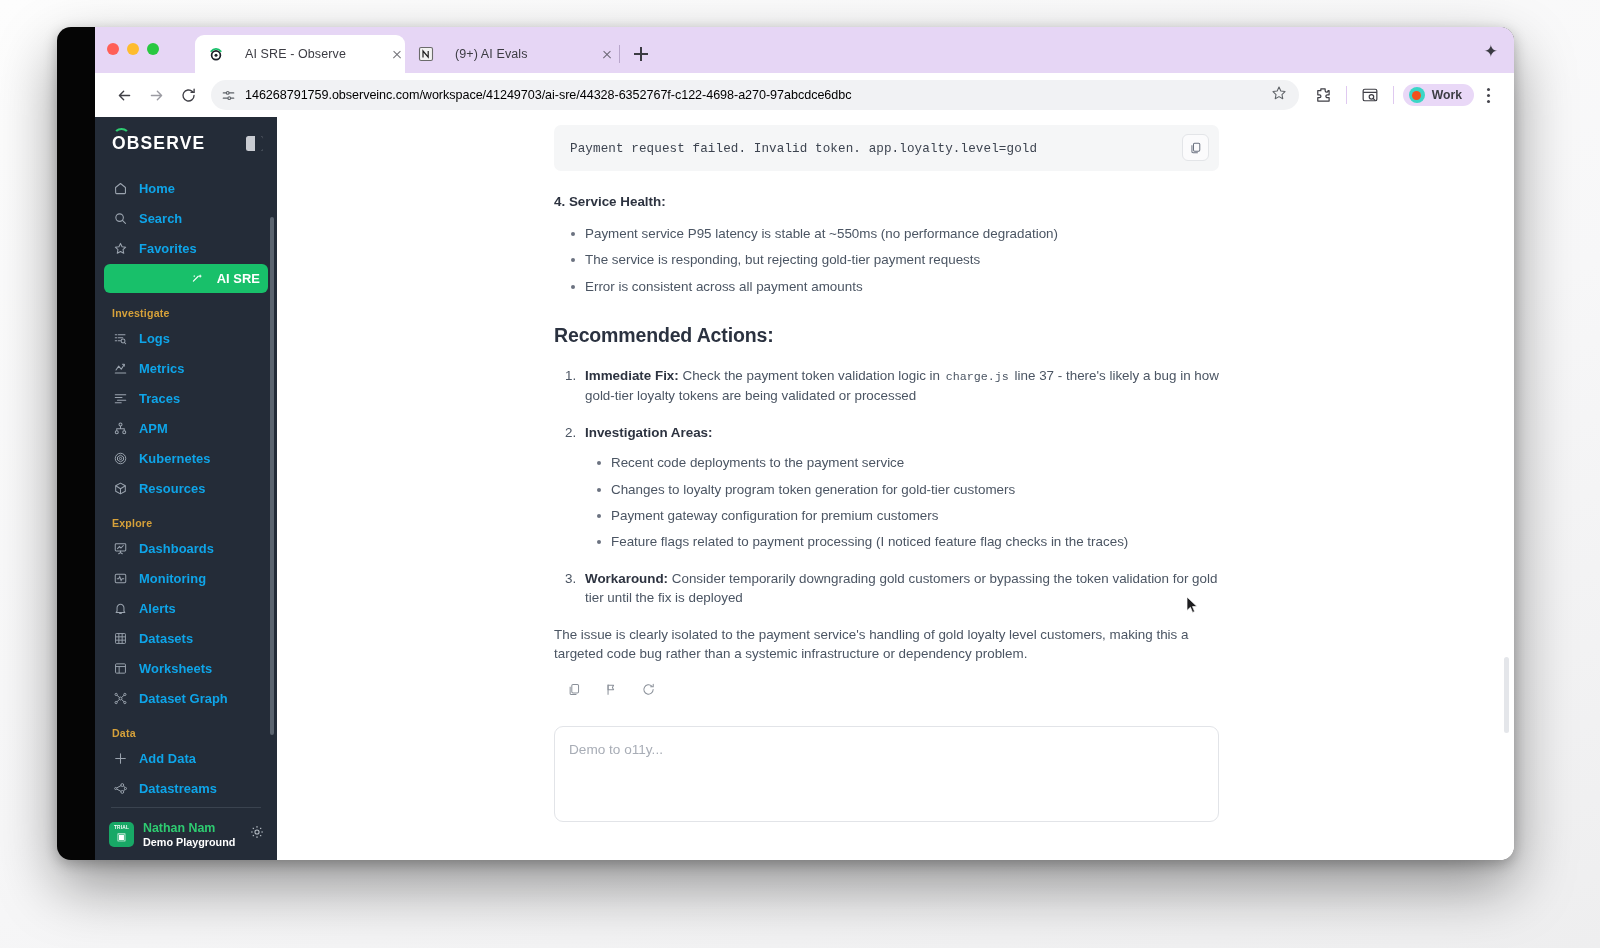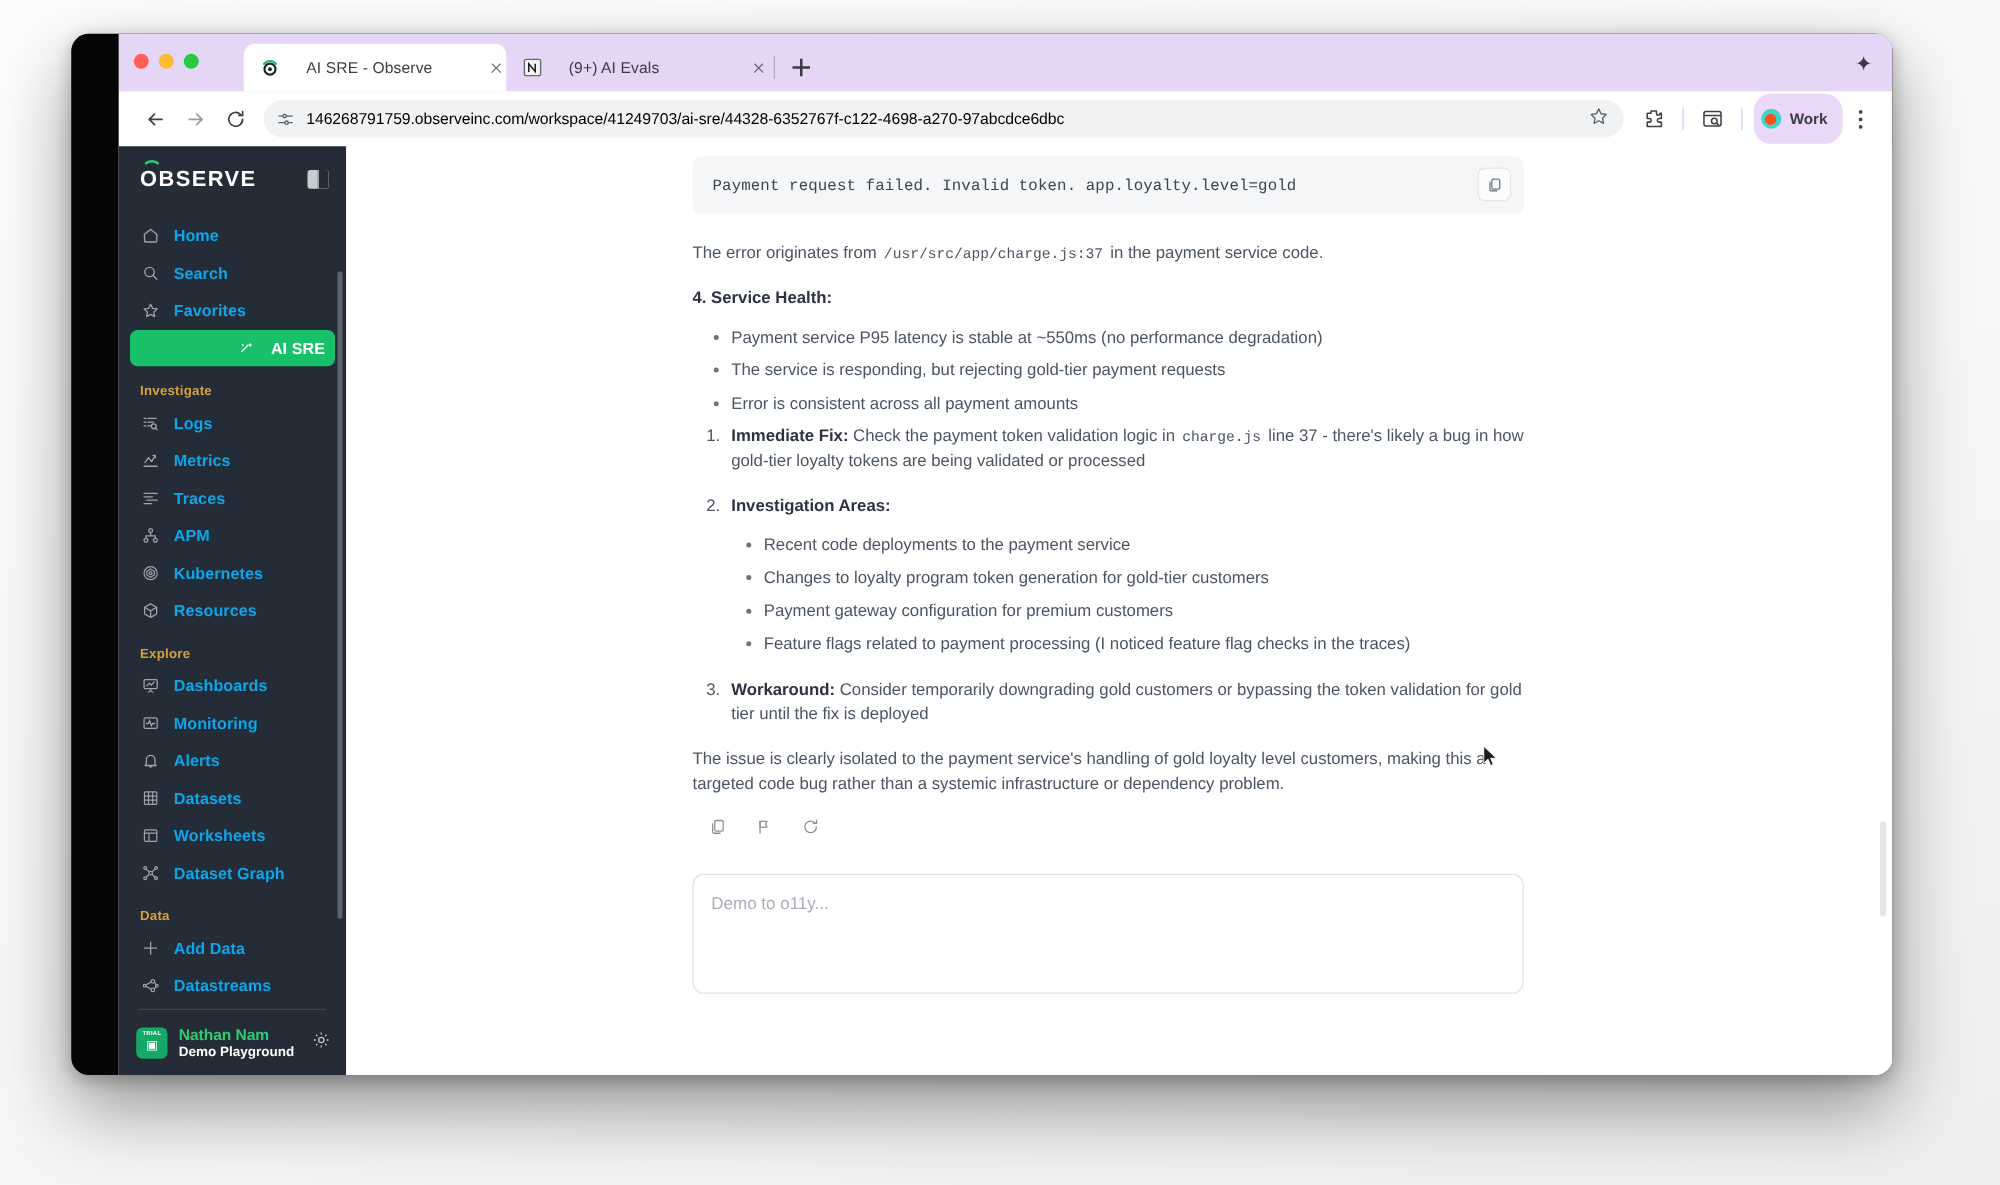--- a/index.html
+++ b/index.html
@@ -120,21 +120,21 @@
     white-space: nowrap; overflow: hidden; text-overflow: ellipsis;
     letter-spacing: -.05px;
     flex: 1;
   }
   .star { margin-left: auto; flex: none; }
   .tbicon { width: 28px; height: 28px; display: flex; align-items: center; justify-content: center; flex: none; color: #3f3f46; }
   .tb-sep { width: 1px; height: 18px; background: #dfc9f0; margin: 0 7px; flex: none; }
   .profile-pill {
     display: flex; align-items: center; gap: 7px;
     background: #e9d8f7; border-radius: 14px;
-    height: 40px; padding: 0 12px 0 6px;
+    height: 22px; padding: 0 12px 0 6px;
     font-size: 12.2px; color: #3c3c43; font-weight: 600;
     flex: none;
   }
   .profile-av {
     width: 16px; height: 16px; border-radius: 50%;
     background: #3bd6c6;
     display: flex; align-items: center; justify-content: center;
   }
   .profile-av i { display: block; width: 9px; height: 9px; border-radius: 50%; background: #f4511e; }
   .kebab { width: 24px; height: 26px; display:flex; flex-direction: column; align-items: center; justify-content: center; gap: 3px; flex: none; }
@@ -631,36 +631,32 @@
             <div class="codeblock">
               <code>Payment request failed. Invalid token. app.loyalty.level=gold</code>
               <span class="copy-btn">
                 <svg width="14" height="14" viewBox="0 0 20 20" fill="none" stroke="currentColor" stroke-width="1.45" stroke-linejoin="round">
                     <rect x="6.4" y="3.2" width="9" height="11.4" rx="1.6"></rect>
                     <path d="M12.6 16.8H5.8a1.6 1.6 0 0 1-1.6-1.6V6.2"></path>
                   </svg>
               </span>
             </div>
 
-            <p class="para">
-              <span>The error originates from</span>
-              <code class="inline">/usr/src/app/charge.js:37</code>
-              <span>in the payment service code.</span>
-            </p>
 
 
             <p class="para tight">
               <strong>4. Service Health:</strong>
             </p>
             <ul class="bullets">
               <li>Payment service P95 latency is stable at ~550ms (no performance degradation)</li>
               <li>The service is responding, but rejecting gold-tier payment requests</li>
               <li>Error is consistent across all payment amounts</li>
             </ul>
 
+            <h2 class="rec">Recommended Actions:</h2>
 
             <ol class="steps">
               <li>
                 <strong>Immediate Fix:</strong><span> Check the payment token validation logic in </span><code class="inline">charge.js</code><span> line 37 - there's likely a bug in how gold-tier loyalty tokens are being validated or processed</span>
               </li>
               <li>
                 <strong>Investigation Areas:</strong>
                 <ul class="bullets">
                   <li>Recent code deployments to the payment service</li>
                   <li>Changes to loyalty program token generation for gold-tier customers</li>

